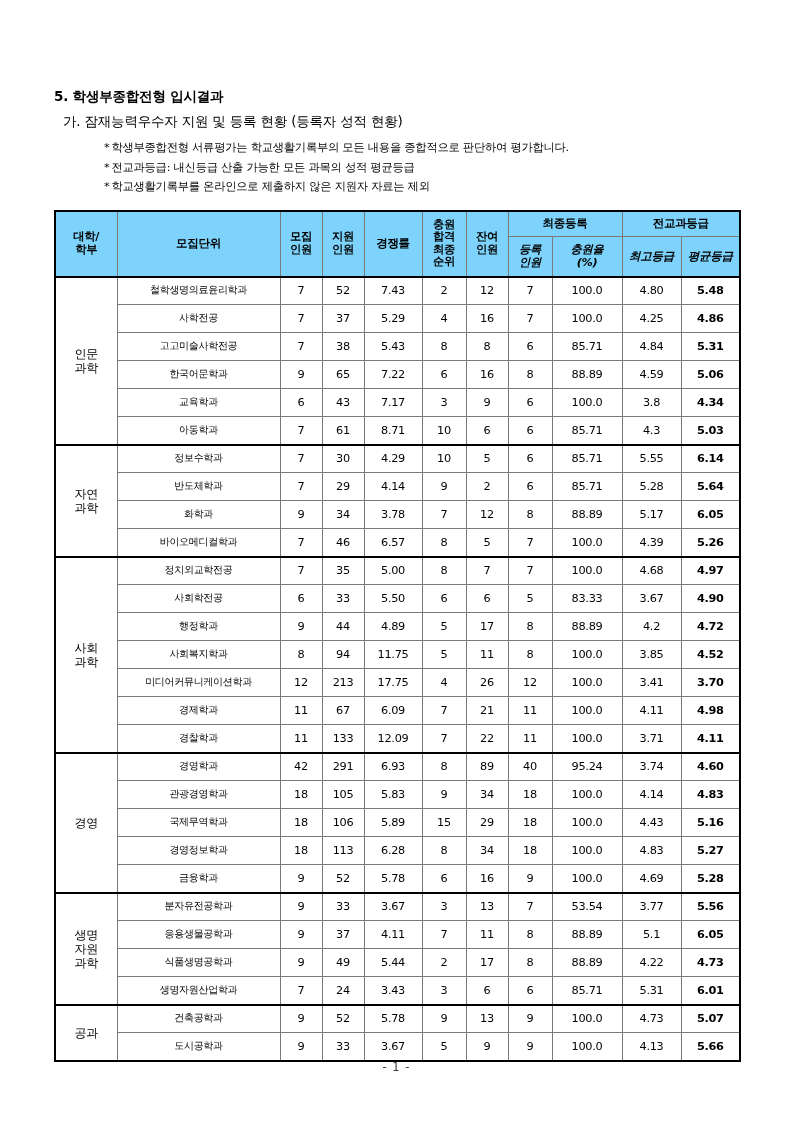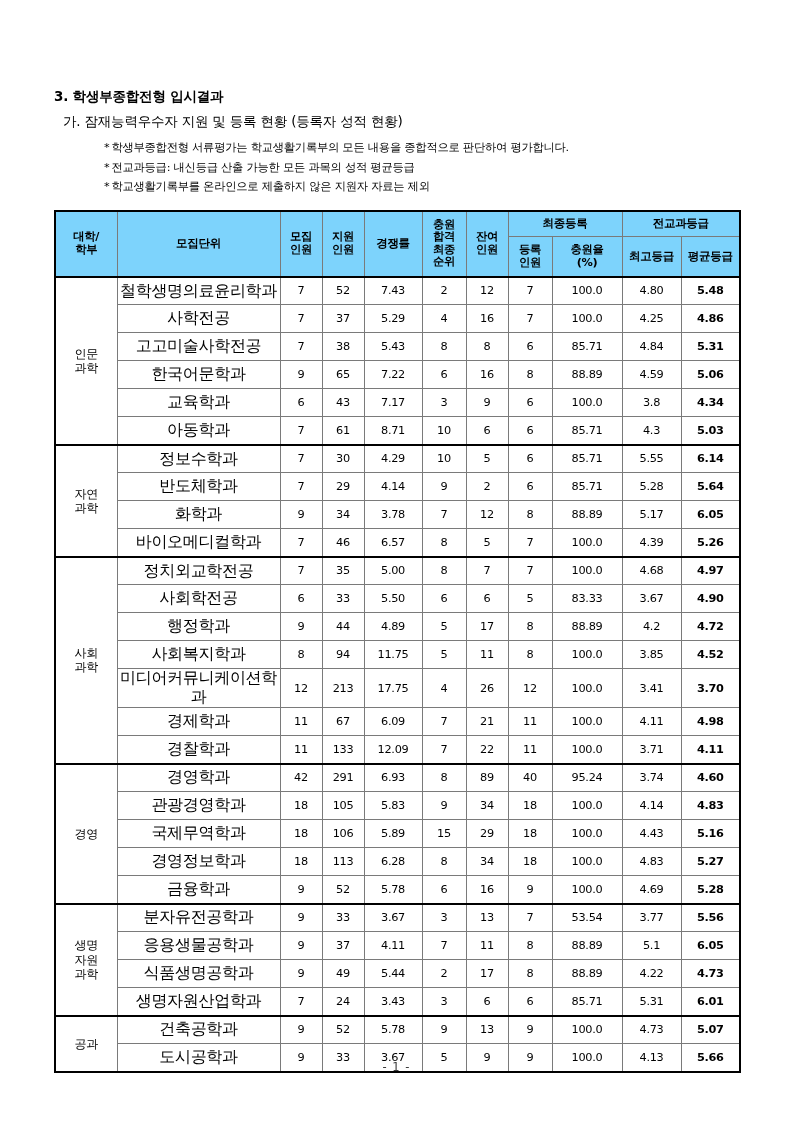--- a/index.html
+++ b/index.html
@@ -79,42 +79,44 @@
     background: #7dd3fc;
     font-weight: bold;
     font-size: 11.5px;
   }
   
   table.rtbl {
     border: 2px solid #000;
   }
   thead tr:last-child th {
     border-bottom: 2px solid #000;
+    font-style: italic;
   }
   th.col-head-univ, th.col-head-unit {
     border-bottom: 2px solid #000;
   }
   
   tr.group-start > td {
     border-top: 2px solid #000;
   }
   tbody tr:last-child > td {
     border-bottom: 2px solid #000;
   }
   td.univ {
     font-size: 12px;
     line-height: 1.45;
     border-right: 2px solid #000;
     border-left: 2px solid #000;
     white-space: pre-line;
   }
   td.unit {
-    font-size: 16px;
+    font-size: 10px;
     border-right: 2px solid #000;
     letter-spacing: -0.6px;
+    font-family: Liberation Mono, monospace;
   }
   td.num {
     font-size: 11.3px;
   }
   td.grade-first {
     border-left: 2px solid #000;
   }
   th.sep-left { border-left: 2px solid #000; }
   th.sep-right { border-right: 2px solid #000; margin-left: 32px; }
   td.sep-right { border-right: 2px solid #000; font-weight: bold; }
@@ -157,21 +159,21 @@
     font-size: 11.5px;
     color: #3a3a3a;
     letter-spacing: 1px;
   }
 </style>
 </head>
 <body>
 
 <div class="page">
 
-  <h1 class="h-main">3. 학생부종합전형 입시결과</h1>
+  <h1 class="h-main">5. 학생부종합전형 입시결과</h1>
   <h2 class="h-sub">가. 잠재능력우수자 지원 및 등록 현황 (등록자 성적 현황)</h2>
 
   <div class="notes">
       <div class="note"><span class="star">*</span><span>학생부종합전형 서류평가는 학교생활기록부의 모든 내용을 종합적으로 판단하여 평가합니다.</span></div>
       <div class="note"><span class="star">*</span><span>전교과등급: 내신등급 산출 가능한 모든 과목의 성적 평균등급</span></div>
       <div class="note"><span class="star">*</span><span>학교생활기록부를 온라인으로 제출하지 않은 지원자 자료는 제외</span></div>
     </div>
 
   <div class="tbl-wrap">
     <table class="rtbl">

